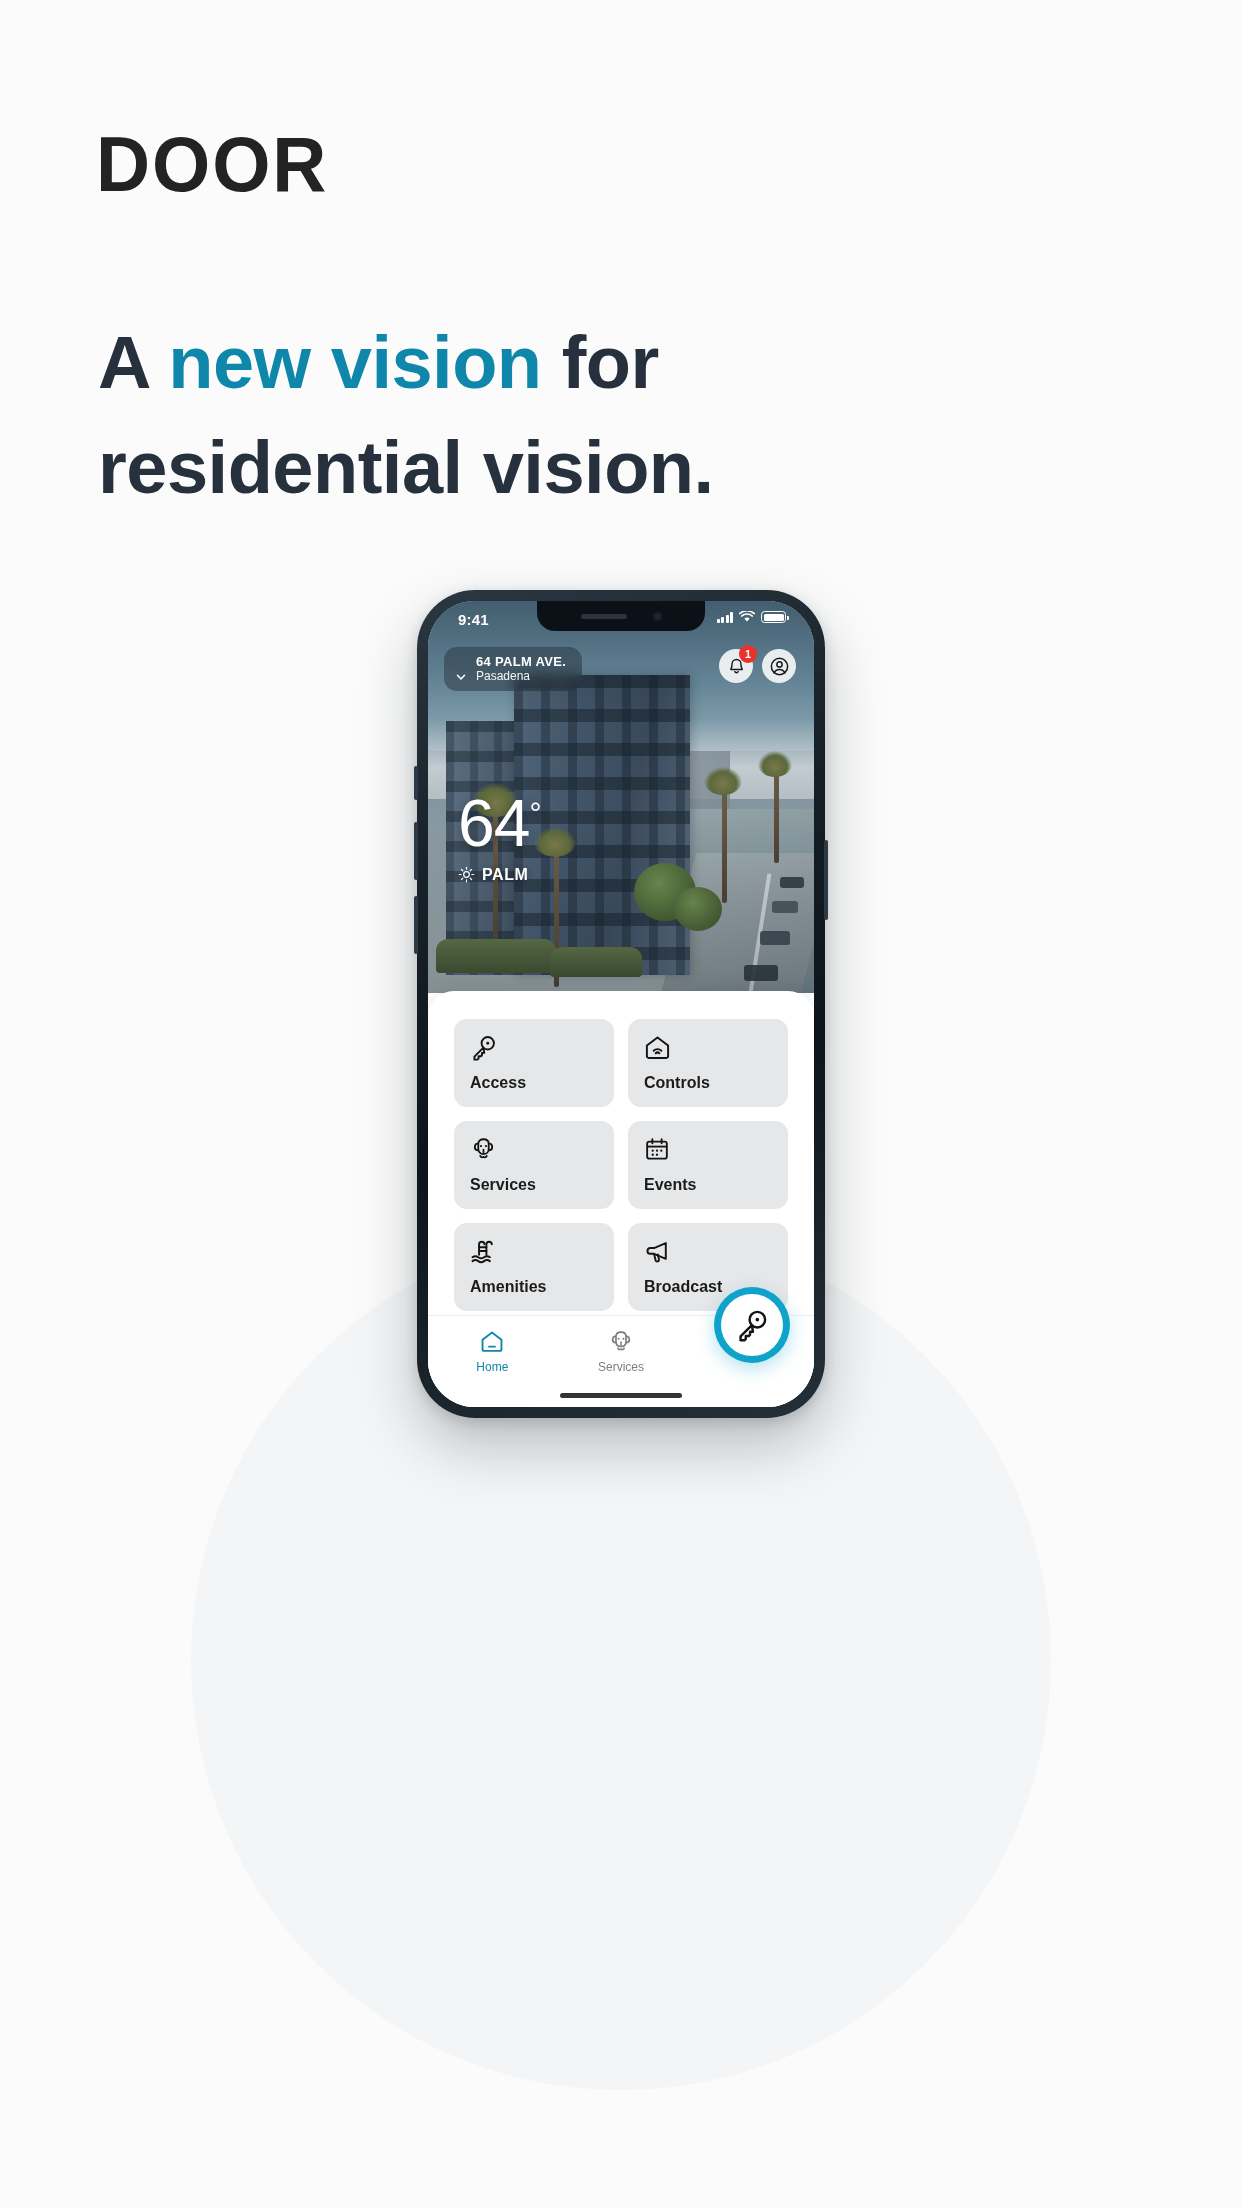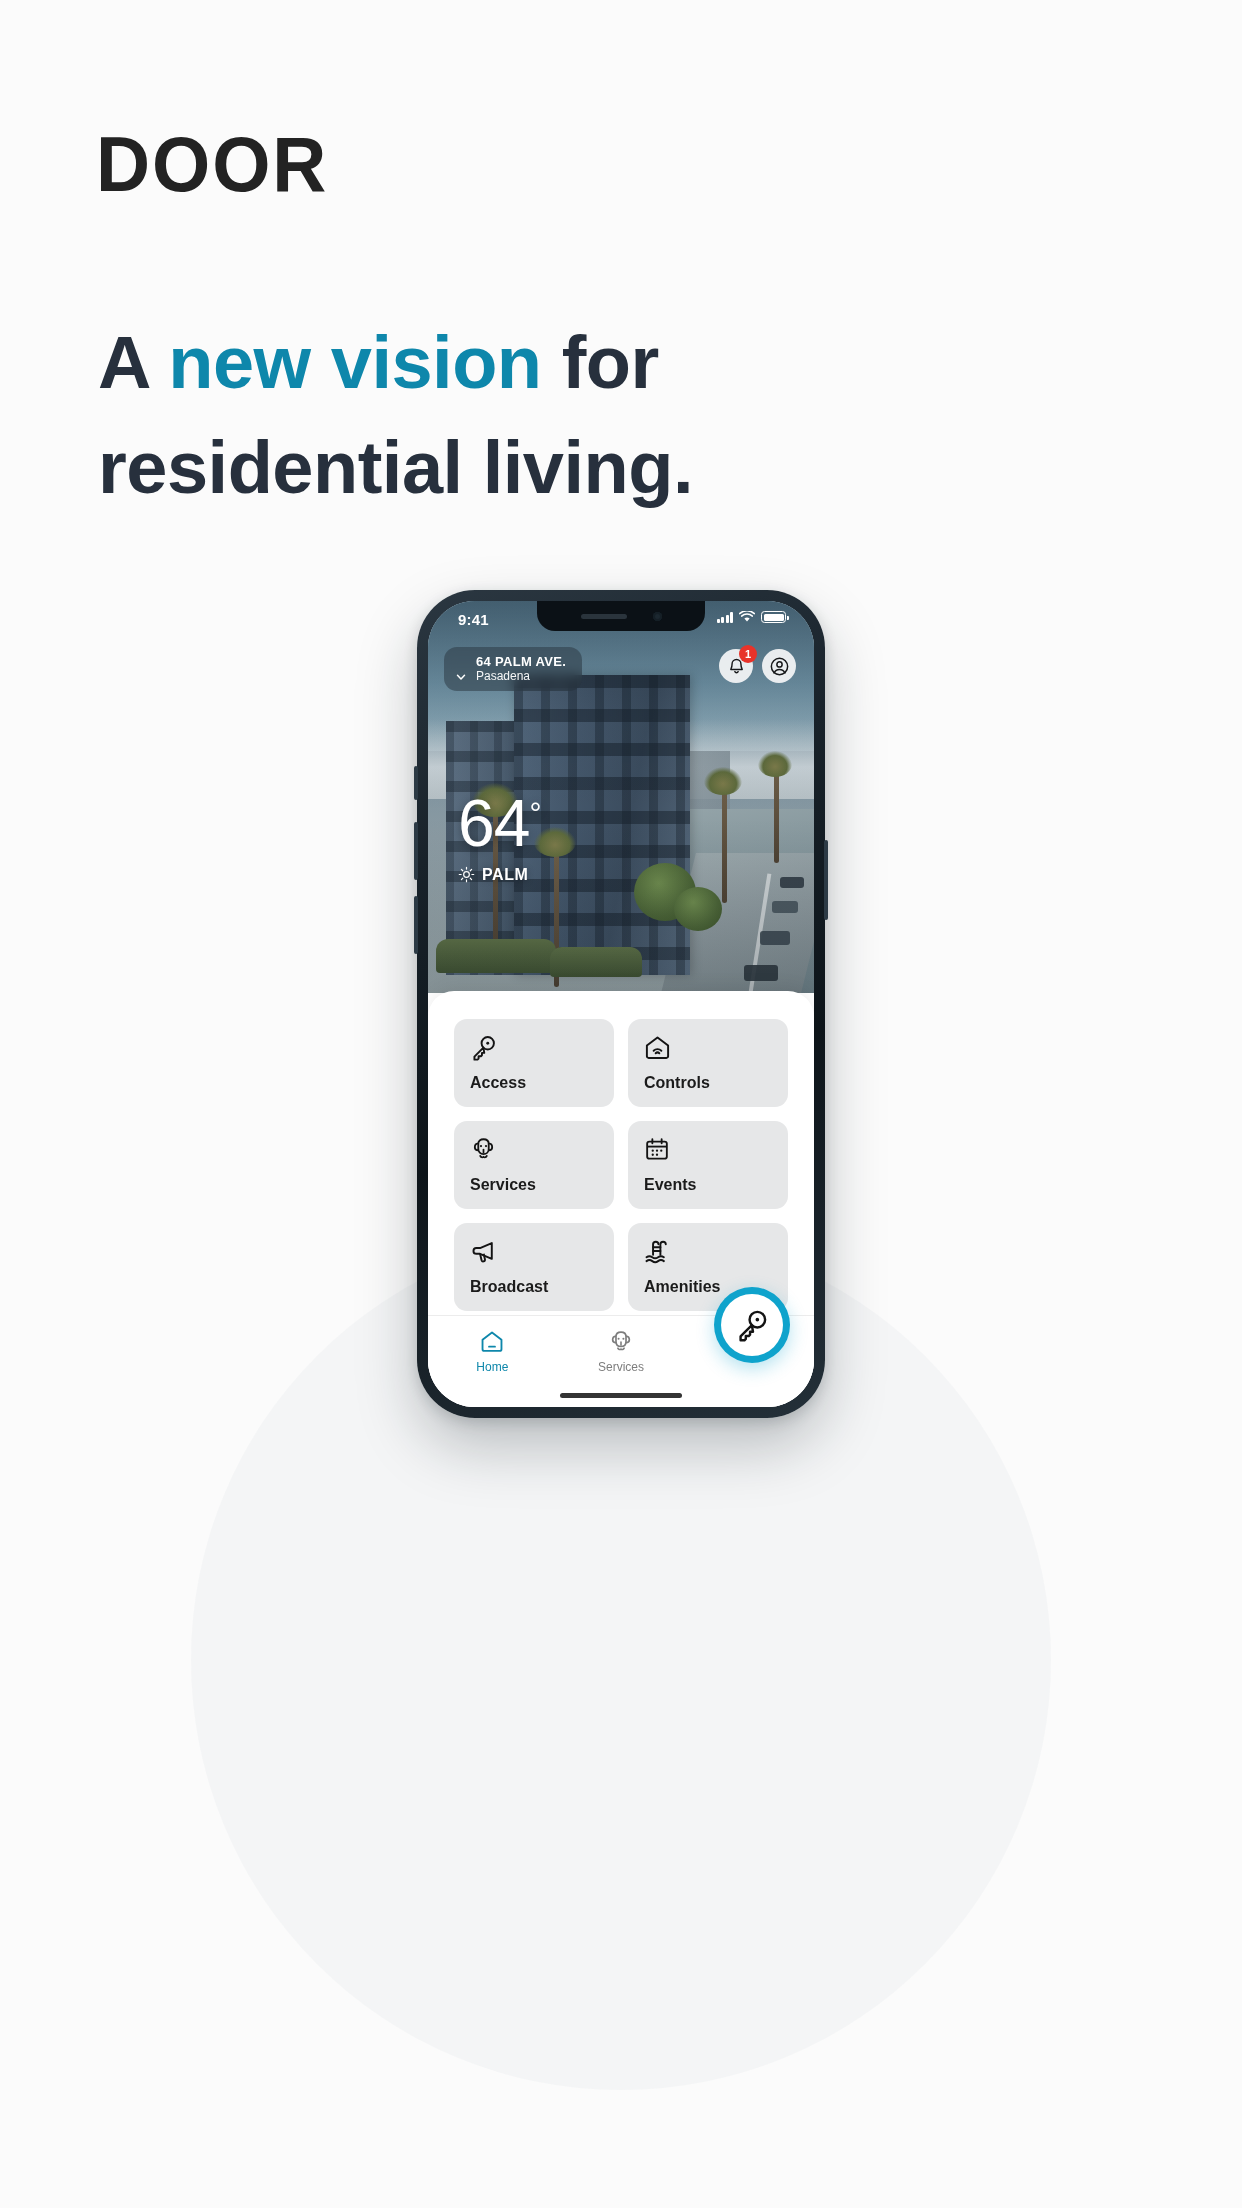--- a/index.html
+++ b/index.html
@@ -259,21 +259,21 @@
     width:122px; height:5px; border-radius:3px; background:#111; opacity:.85; z-index:46;
   }
 </style>
 </head>
 <body>
 
 <div class="brand">DOOR</div>
 
 <div class="headline">
   <span>A </span><span class="accent">new vision</span><span> for</span><br>
-  <span>residential living.</span>
+  <span>residential vision.</span>
 </div>
 
 <div class="backdrop"></div>
 
 <div class="phone">
   <div class="side-btn-c"></div>
   <div class="side-btn-r"></div>
 
   <div class="screen">
 
@@ -439,38 +439,38 @@
               <circle cx="9.4" cy="20.2" r="1.25" fill="#141414"></circle>
               <circle cx="14" cy="20.2" r="1.25" fill="#141414"></circle>
             </svg>
           </div>
           <div class="tile-lbl">Events</div>
         </div>
 
         <div class="tile">
           <div class="tile-ico">
             <svg width="27" height="27" viewBox="0 0 28 28">
-              <path d="M22.6 5.2 L10.4 10.4 H6.6 a3 3 0 0 0 0 6 h3.8 L22.6 21.6 Z" stroke="#141414" stroke-width="2" fill="none" stroke-linejoin="round"></path>
-              <path d="M10.4 16.4 l1.6 6.6 a1.8 1.8 0 0 0 3.5 -0.8 l-1.3 -5.8" stroke="#141414" stroke-width="2" fill="none" stroke-linejoin="round"></path>
-            </svg>
-          </div>
-          <div class="tile-lbl">Broadcast</div>
-        </div>
-
-        <div class="tile">
-          <div class="tile-ico">
-            <svg width="27" height="27" viewBox="0 0 28 28">
               <path d="M9.4 17.4 V6.6 a2.8 2.8 0 0 1 5.6 0" stroke="#141414" stroke-width="2" fill="none" stroke-linecap="round"></path>
               <path d="M17 17.4 V6.6 a2.8 2.8 0 0 1 5.6 0" stroke="#141414" stroke-width="2" fill="none" stroke-linecap="round"></path>
               <path d="M9.4 9.6 H17 M9.4 13.4 H17" stroke="#141414" stroke-width="2" stroke-linecap="round"></path>
               <path d="M2.6 20 q3 -2.2 6 0 t6 0 t6 0" stroke="#141414" stroke-width="2" fill="none" stroke-linecap="round"></path>
               <path d="M2.6 24 q3 -2.2 6 0 t6 0 t6 0" stroke="#141414" stroke-width="2" fill="none" stroke-linecap="round"></path>
             </svg>
           </div>
           <div class="tile-lbl">Amenities</div>
+        </div>
+
+        <div class="tile">
+          <div class="tile-ico">
+            <svg width="27" height="27" viewBox="0 0 28 28">
+              <path d="M22.6 5.2 L10.4 10.4 H6.6 a3 3 0 0 0 0 6 h3.8 L22.6 21.6 Z" stroke="#141414" stroke-width="2" fill="none" stroke-linejoin="round"></path>
+              <path d="M10.4 16.4 l1.6 6.6 a1.8 1.8 0 0 0 3.5 -0.8 l-1.3 -5.8" stroke="#141414" stroke-width="2" fill="none" stroke-linejoin="round"></path>
+            </svg>
+          </div>
+          <div class="tile-lbl">Broadcast</div>
         </div>
 
       </div>
     </div>
 
     <div class="navbar">
       <div class="nav-item active">
         <svg width="26" height="26" viewBox="0 0 28 28">
           <path d="M14 3.8 L24.2 11.6 v10.2 a1.8 1.8 0 0 1 -1.8 1.8 H5.6 a1.8 1.8 0 0 1 -1.8 -1.8 V11.6 Z" stroke="#0e87ab" stroke-width="2" fill="none" stroke-linejoin="round"></path>
           <path d="M10.8 19 H17.2" stroke="#0e87ab" stroke-width="2" stroke-linecap="round"></path>

